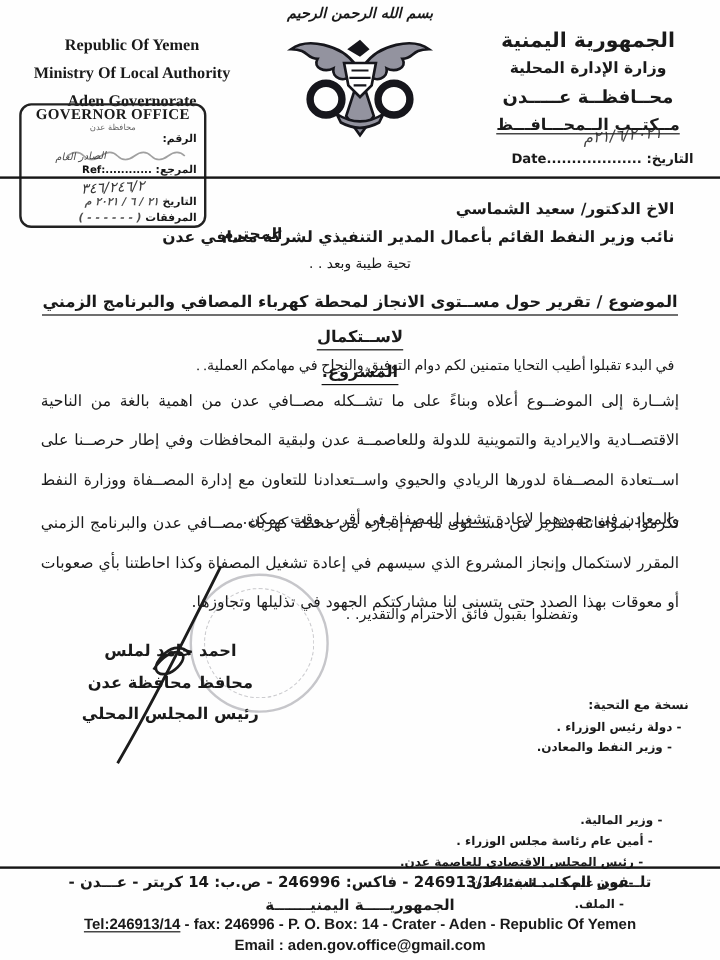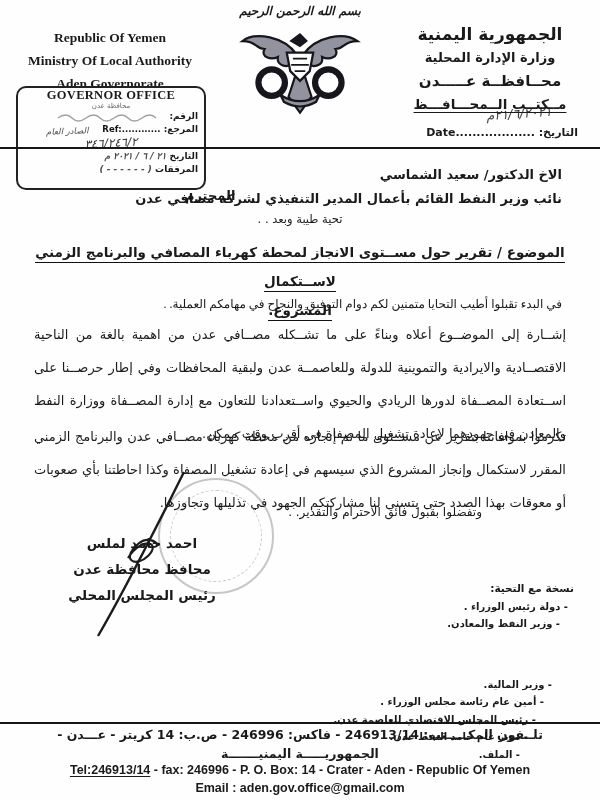--- a/index.html
+++ b/index.html
@@ -12,21 +12,21 @@
   .rtl { direction:rtl; unicode-bidi:embed; }
 
   .basmala { top:4px; left:0; width:100%; text-align:center; font-size:12px; font-weight:bold;font-style:italic; }
 
   
   .hdr-en { top:26px; left:10px; width:200px; text-align:center;
             font-family:"Liberation Serif", serif; font-weight:bold;
             font-size:13.5px; line-height:23px; }
 
   
-  .gov-box { top:86px; left:16px; width:190px; height:104px;
+  .gov-box { top:86px; left:16px; width:156px; height:104px;
              border:2px solid #222; border-radius:10px; padding:1px 6px 2px 6px;
              font-size:9px; background:transparent; }
   .gov-title { font-family:"Liberation Serif", serif; font-weight:bold; font-size:12.5px;
                text-align:center; letter-spacing:.3px; line-height:13px; }
   .gov-sub { text-align:center; font-size:7px; color:#666; filter:blur(.4px); line-height:8px; }
   .gov-row { direction:rtl; font-weight:bold; font-size:9px; line-height:13px; text-align:right; }
   .hand { font-style:italic; color:#2c2c2c; opacity:.85; }
   .scrawl-num { display:block; transform:rotate(-3deg); font-size:12px; letter-spacing:2px;
                 color:#222; opacity:.9; text-align:center; }
   .ref-dots { font-weight:bold; font-size:8.5px; direction:ltr; unicode-bidi:embed; color:#111; }

